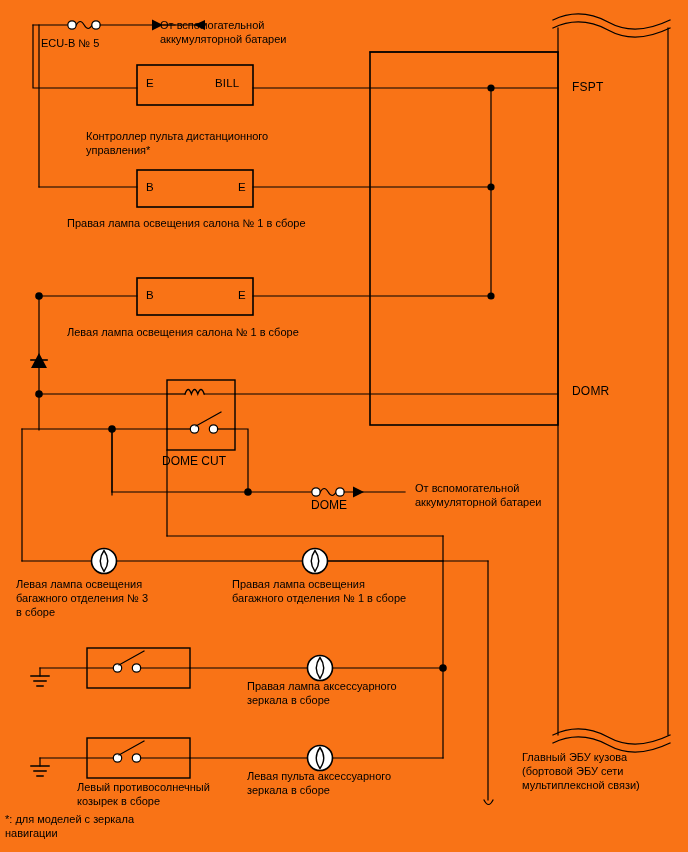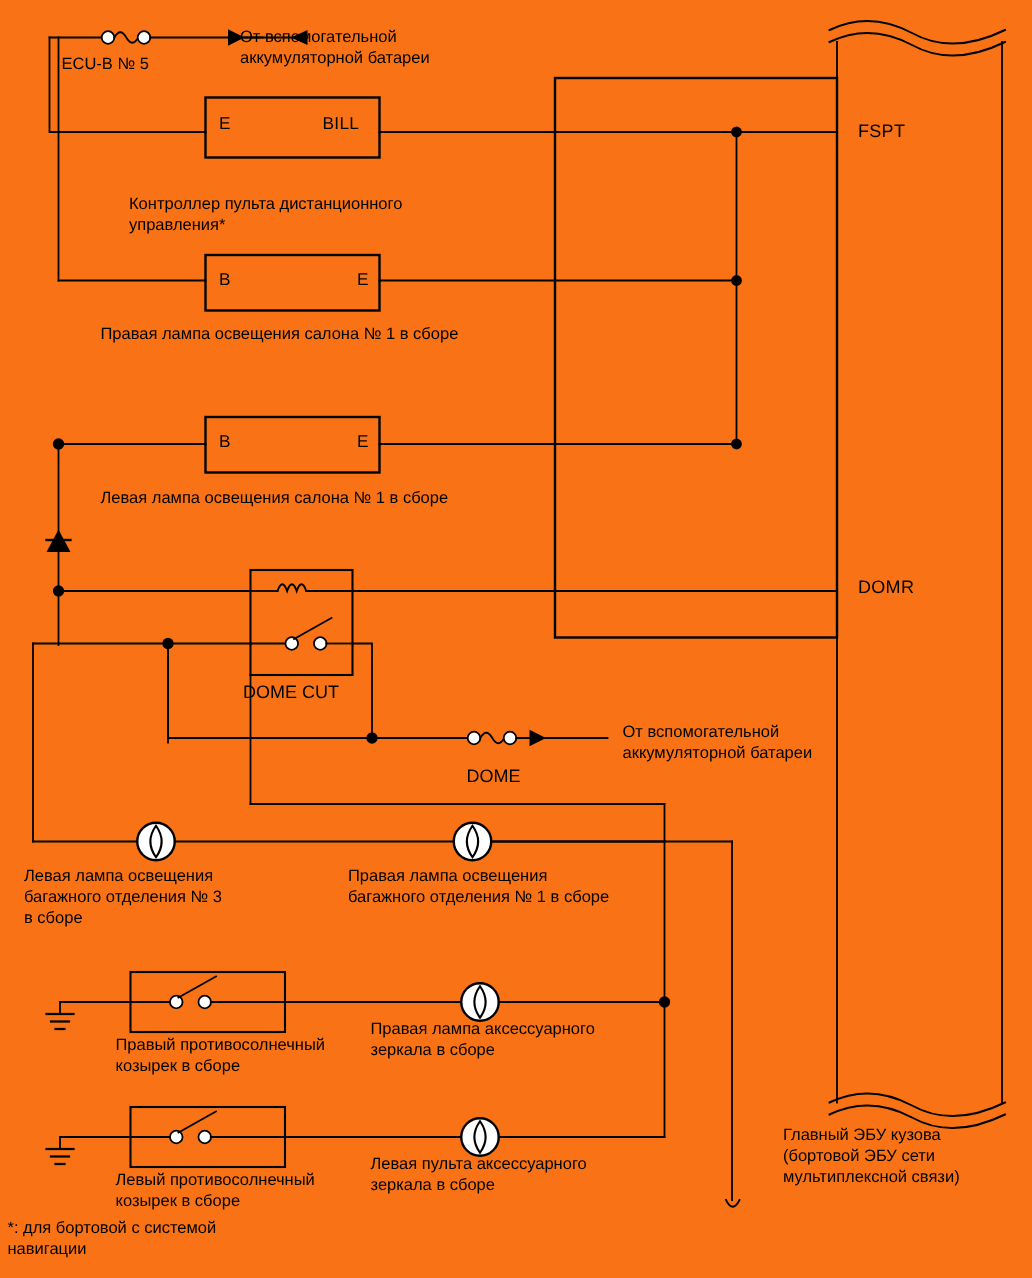--- a/index.html
+++ b/index.html
@@ -193,48 +193,46 @@
   <div class="lbl term" style="left:146px;top:180px;">B</div>
   <div class="lbl term" style="left:238px;top:180px;">E</div>
   <div class="lbl" style="left:67px;top:216px;">Правая лампа освещения салона № 1 в сборе</div>
 
   <div class="lbl term" style="left:146px;top:288px;">B</div>
   <div class="lbl term" style="left:238px;top:288px;">E</div>
   <div class="lbl" style="left:67px;top:325px;">Левая лампа освещения салона № 1 в сборе</div>
 
   <div class="lbl" style="left:162px;top:454px;font-size:12px;">DOME CUT</div>
 
-  <div class="lbl" style="left:311px;top:498px;font-size:12px;margin-top:12px;">DOME</div>
+  <div class="lbl" style="left:311px;top:498px;font-size:12px;">DOME</div>
 
   <div class="lbl" style="left:415px;top:481px;"><span>От вспомогательной</span>
 <span>аккумуляторной батареи</span></div>
 
 
   <div class="lbl term" style="left:572px;top:80px;font-size:12px;">FSPT</div>
   <div class="lbl term" style="left:572px;top:384px;font-size:12px;">DOMR</div>
 
   <div class="lbl" style="left:522px;top:750px;"><span>Главный ЭБУ кузова</span>
 <span>(бортовой ЭБУ сети</span>
 <span>мультиплексной связи)</span></div>
 
   <div class="lbl" style="left:16px;top:577px;"><span>Левая лампа освещения</span>
 <span>багажного отделения № 3</span>
 <span>в сборе</span></div>
 
   <div class="lbl" style="left:232px;top:577px;"><span>Правая лампа освещения</span>
 <span>багажного отделения № 1 в сборе</span></div>
 
-  <div class="lbl" style="left:77px;top:690px;"><span>Правый противосолнечный</span>
-<span>козырек в сборе</span></div>
 
   <div class="lbl" style="left:247px;top:679px;"><span>Правая лампа аксессуарного</span>
 <span>зеркала в сборе</span></div>
 
   <div class="lbl" style="left:77px;top:780px;"><span>Левый противосолнечный</span>
 <span>козырек в сборе</span></div>
 
   <div class="lbl" style="left:247px;top:769px;"><span>Левая пульта аксессуарного</span>
 <span>зеркала в сборе</span></div>
 
-  <div class="lbl" style="left:5px;top:812px;"><span>*: для бортовой с системой</span>
+  <div class="lbl" style="left:5px;top:812px;"><span>*: для моделей с зеркала</span>
 <span>навигации</span></div>
 
 </div>
 
 </body></html>

